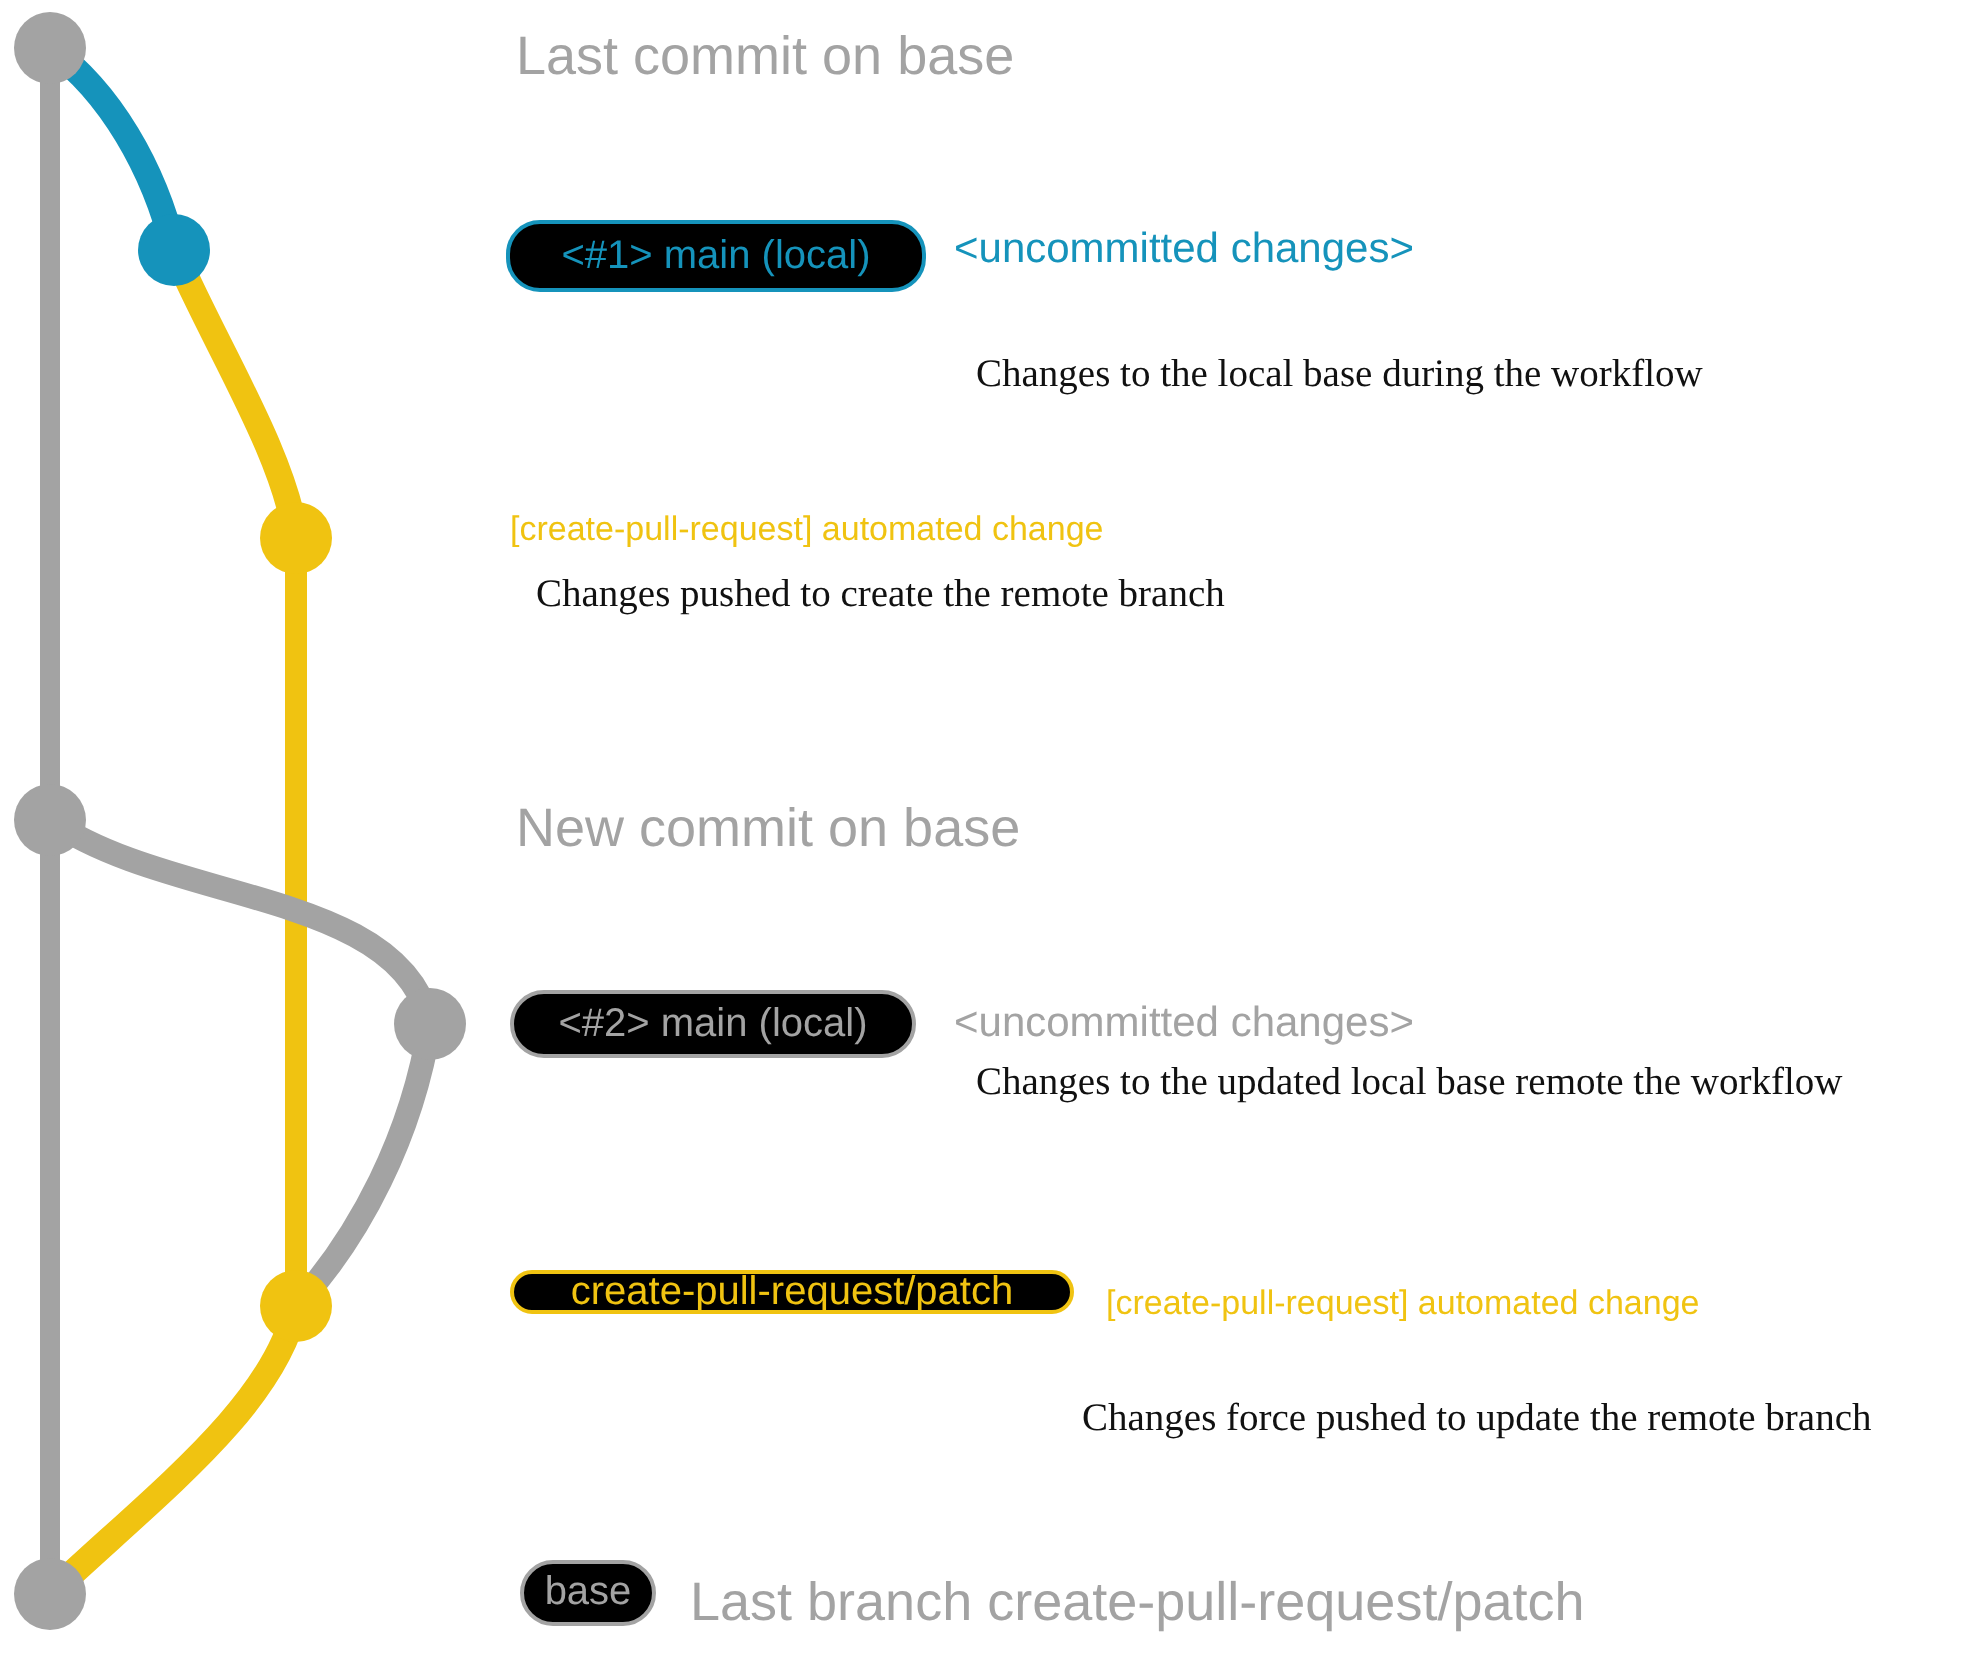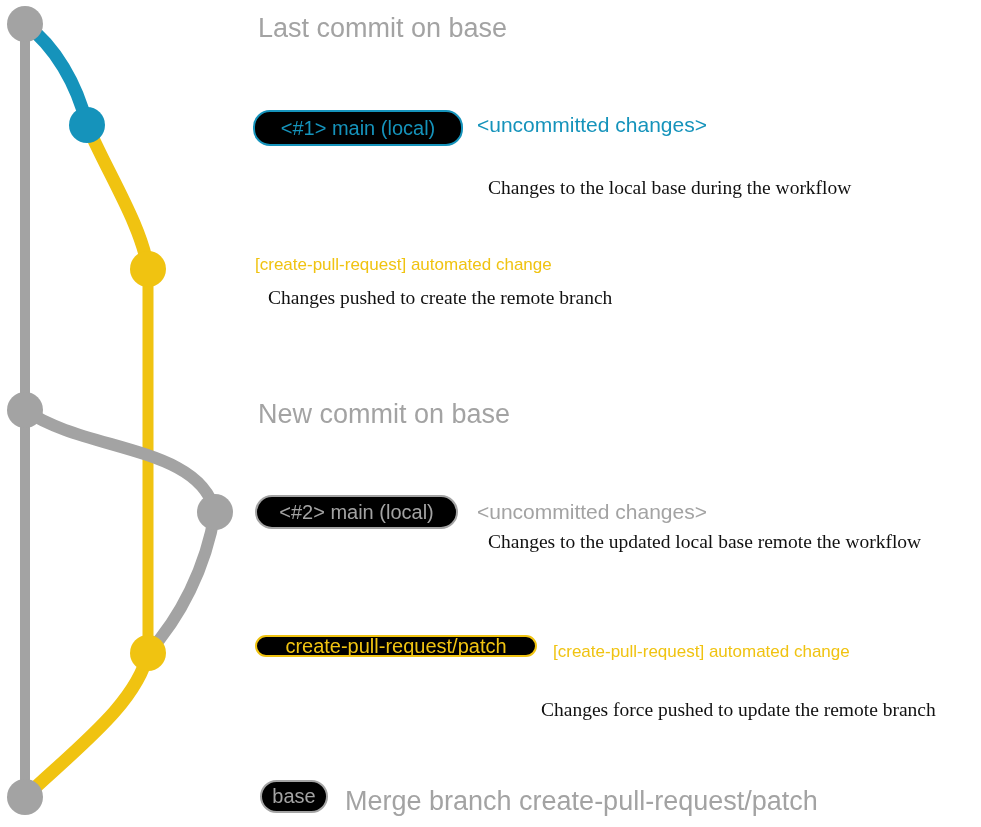--- a/index.html
+++ b/index.html
@@ -78,15 +78,15 @@
 
   <div class="branch-box box-yellow" style="left:255px;top:635px;width:282px;height:22px;">
     <span>create-pull-request/patch</span>
   </div>
   <div class="abs msg-yellow" style="left:553px;top:642px;">[create-pull-request] automated change</div>
   <div class="abs desc" style="left:541px;top:673px;margin-top:26px;">Changes force pushed to update the remote branch</div>
 
   <div class="branch-box box-gray" style="left:260px;top:780px;width:68px;height:33px;">
     <span>base</span>
   </div>
-  <div class="abs lbl-gray" style="left:345px;top:786px;">Merge branch create-pull-request/patch</div>
+  <div class="abs lbl-gray" style="left:345px;top:786px;">Last branch create-pull-request/patch</div>
 
 </div>
 
 </body></html>

